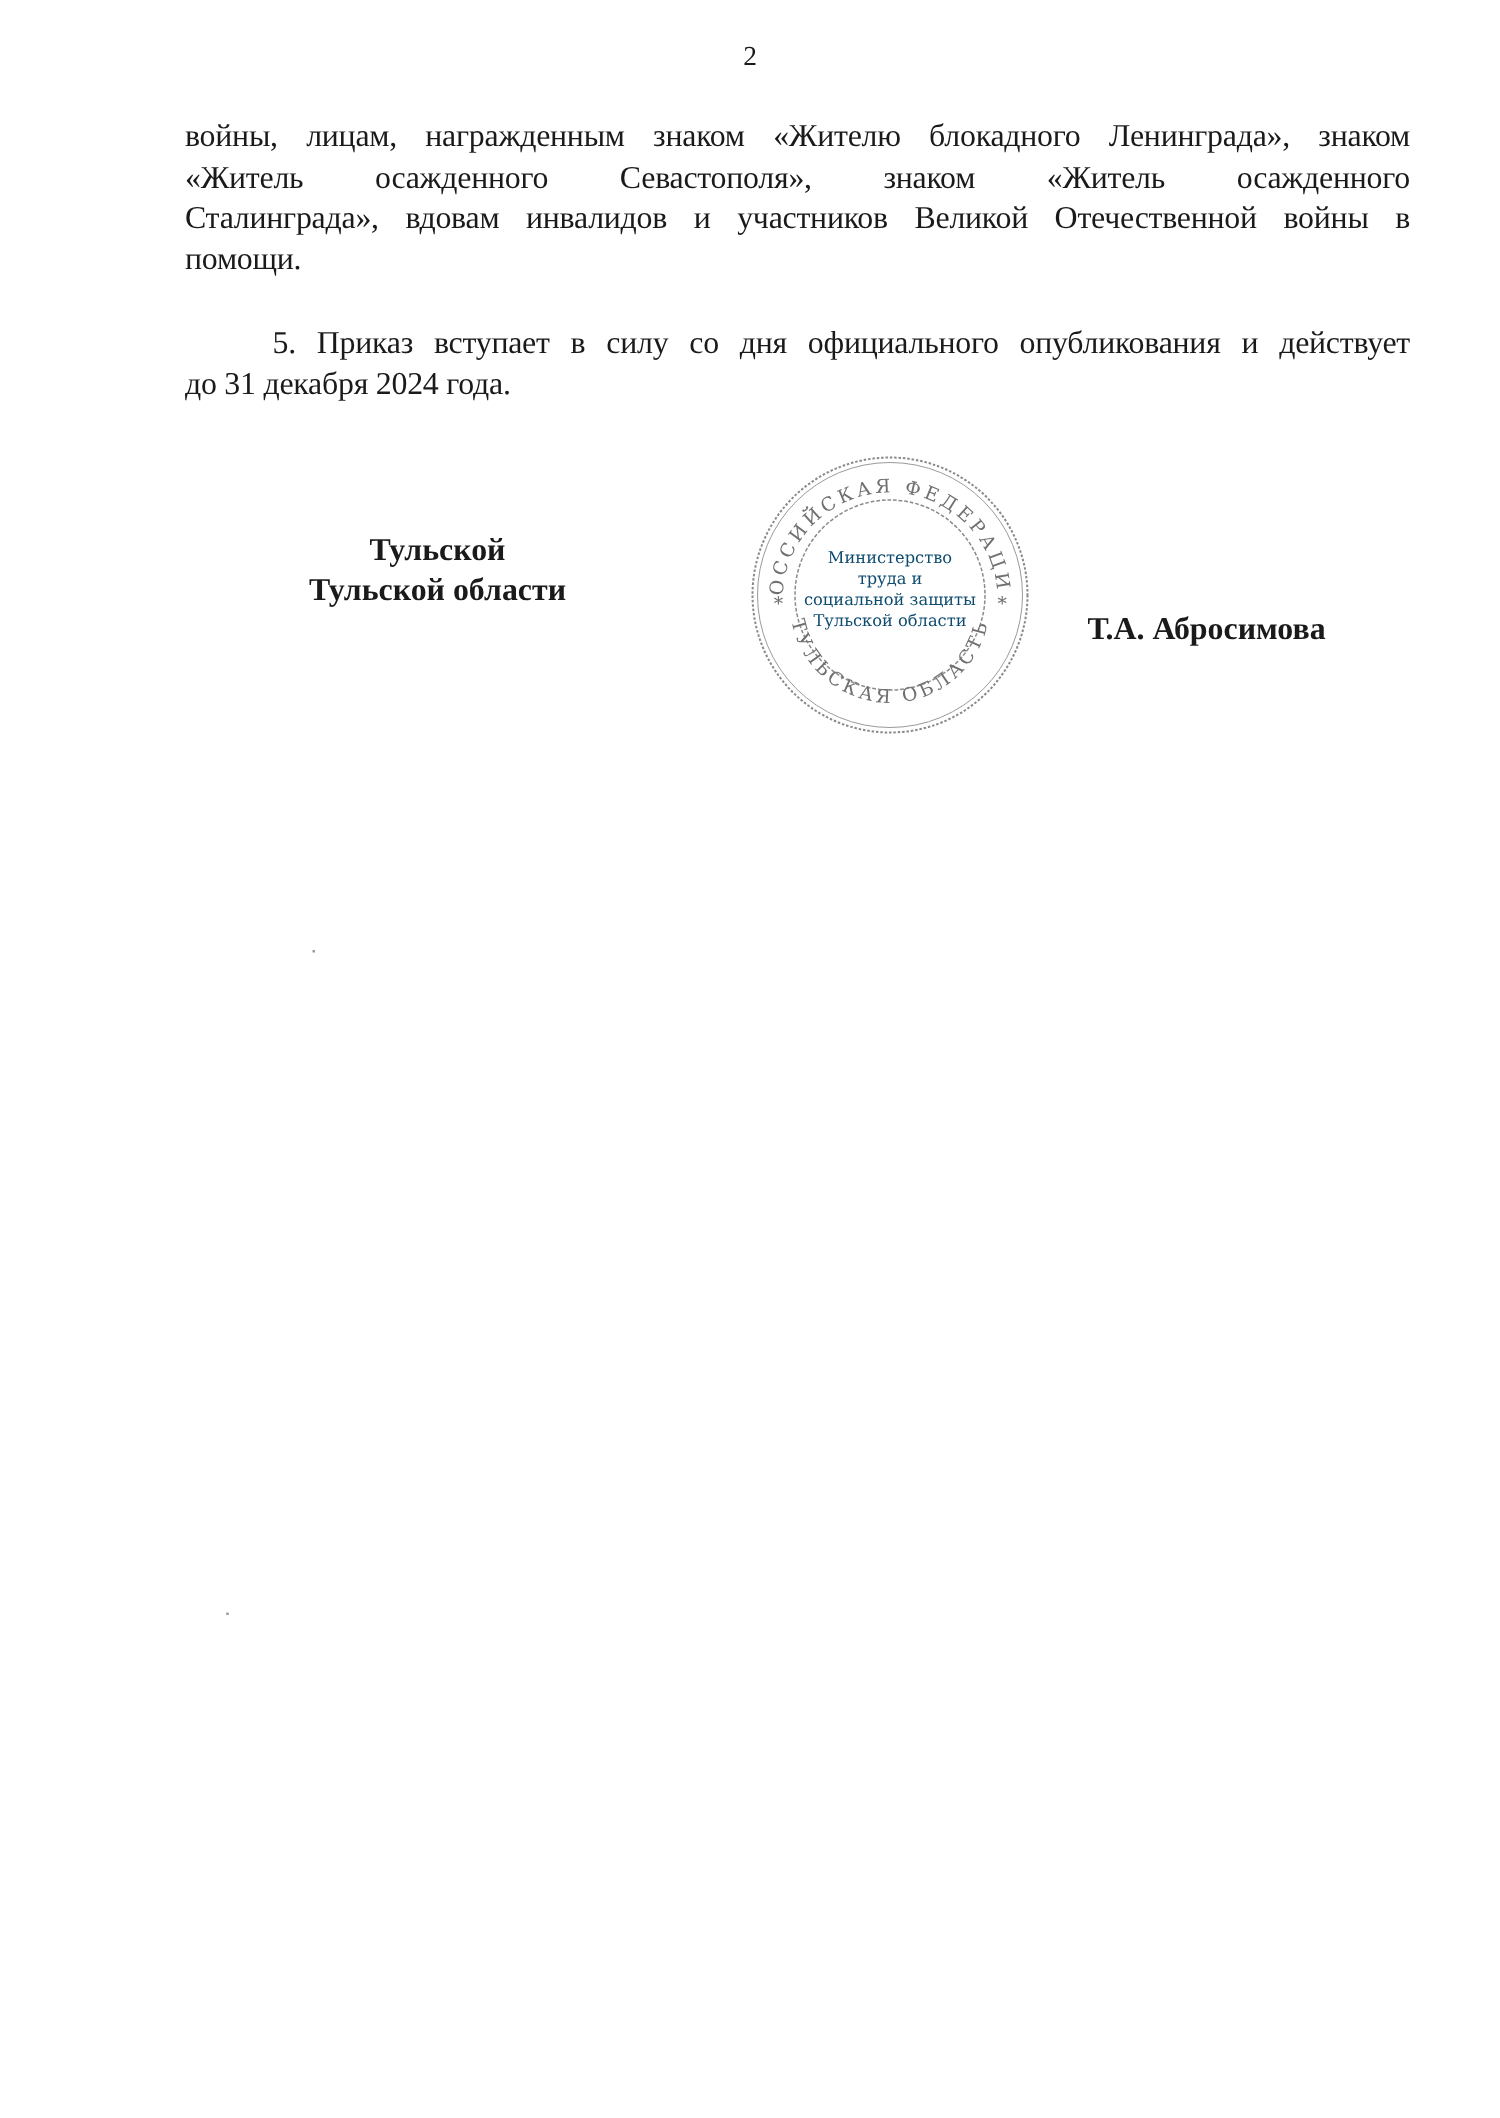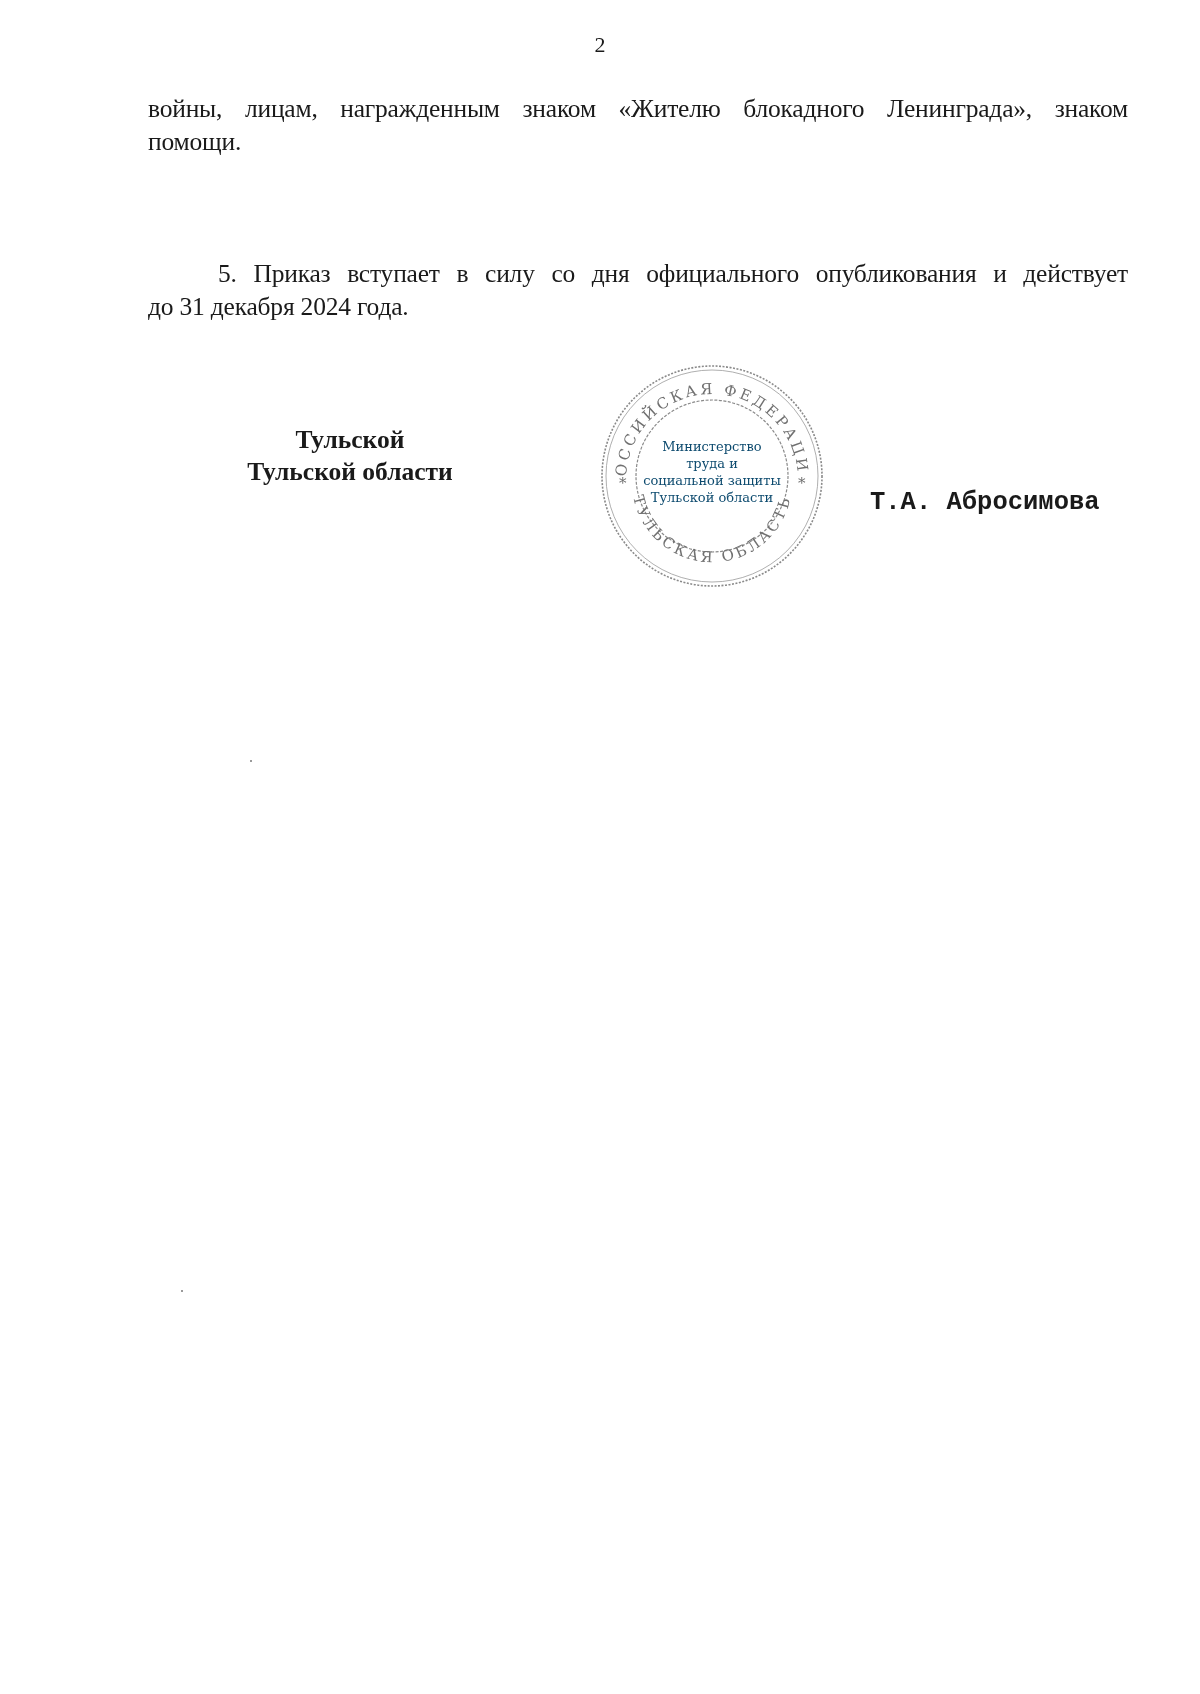--- a/index.html
+++ b/index.html
@@ -73,21 +73,20 @@
       display: block;
     }
 
     .signer-name {
       position: absolute;
       top: 488px;
       left: 870px;
       font-weight: bold;
       font-size: 25.5px;
       white-space: nowrap;
-      font-family: Liberation Mono, monospace;
     }
 
     .stamp {
       position: absolute;
       top: 360px;
       left: 596px;
       width: 232px;
       height: 232px;
     }
     .stamp svg {
@@ -118,20 +117,22 @@
   </style>
 </head>
 <body>
 
 <div>
 
   <div class="page-number">2</div>
 
   <div class="body-text para1">
     <span class="line">войны, лицам, награжденным знаком «Жителю блокадного Ленинграда», знаком</span>
+    <span class="line">«Житель осажденного Севастополя», знаком «Житель осажденного</span>
+    <span class="line">Сталинграда», вдовам инвалидов и участников Великой Отечественной войны в</span>
     <span class="line last">помощи.</span>
   </div>
 
   <div class="body-text para2">
     <span class="line first">5. Приказ вступает в силу со дня официального опубликования и действует</span>
     <span class="line last">до 31 декабря 2024 года.</span>
   </div>
 
   <div class="signature-block">
     <span class="sig-line">Тульской</span>

